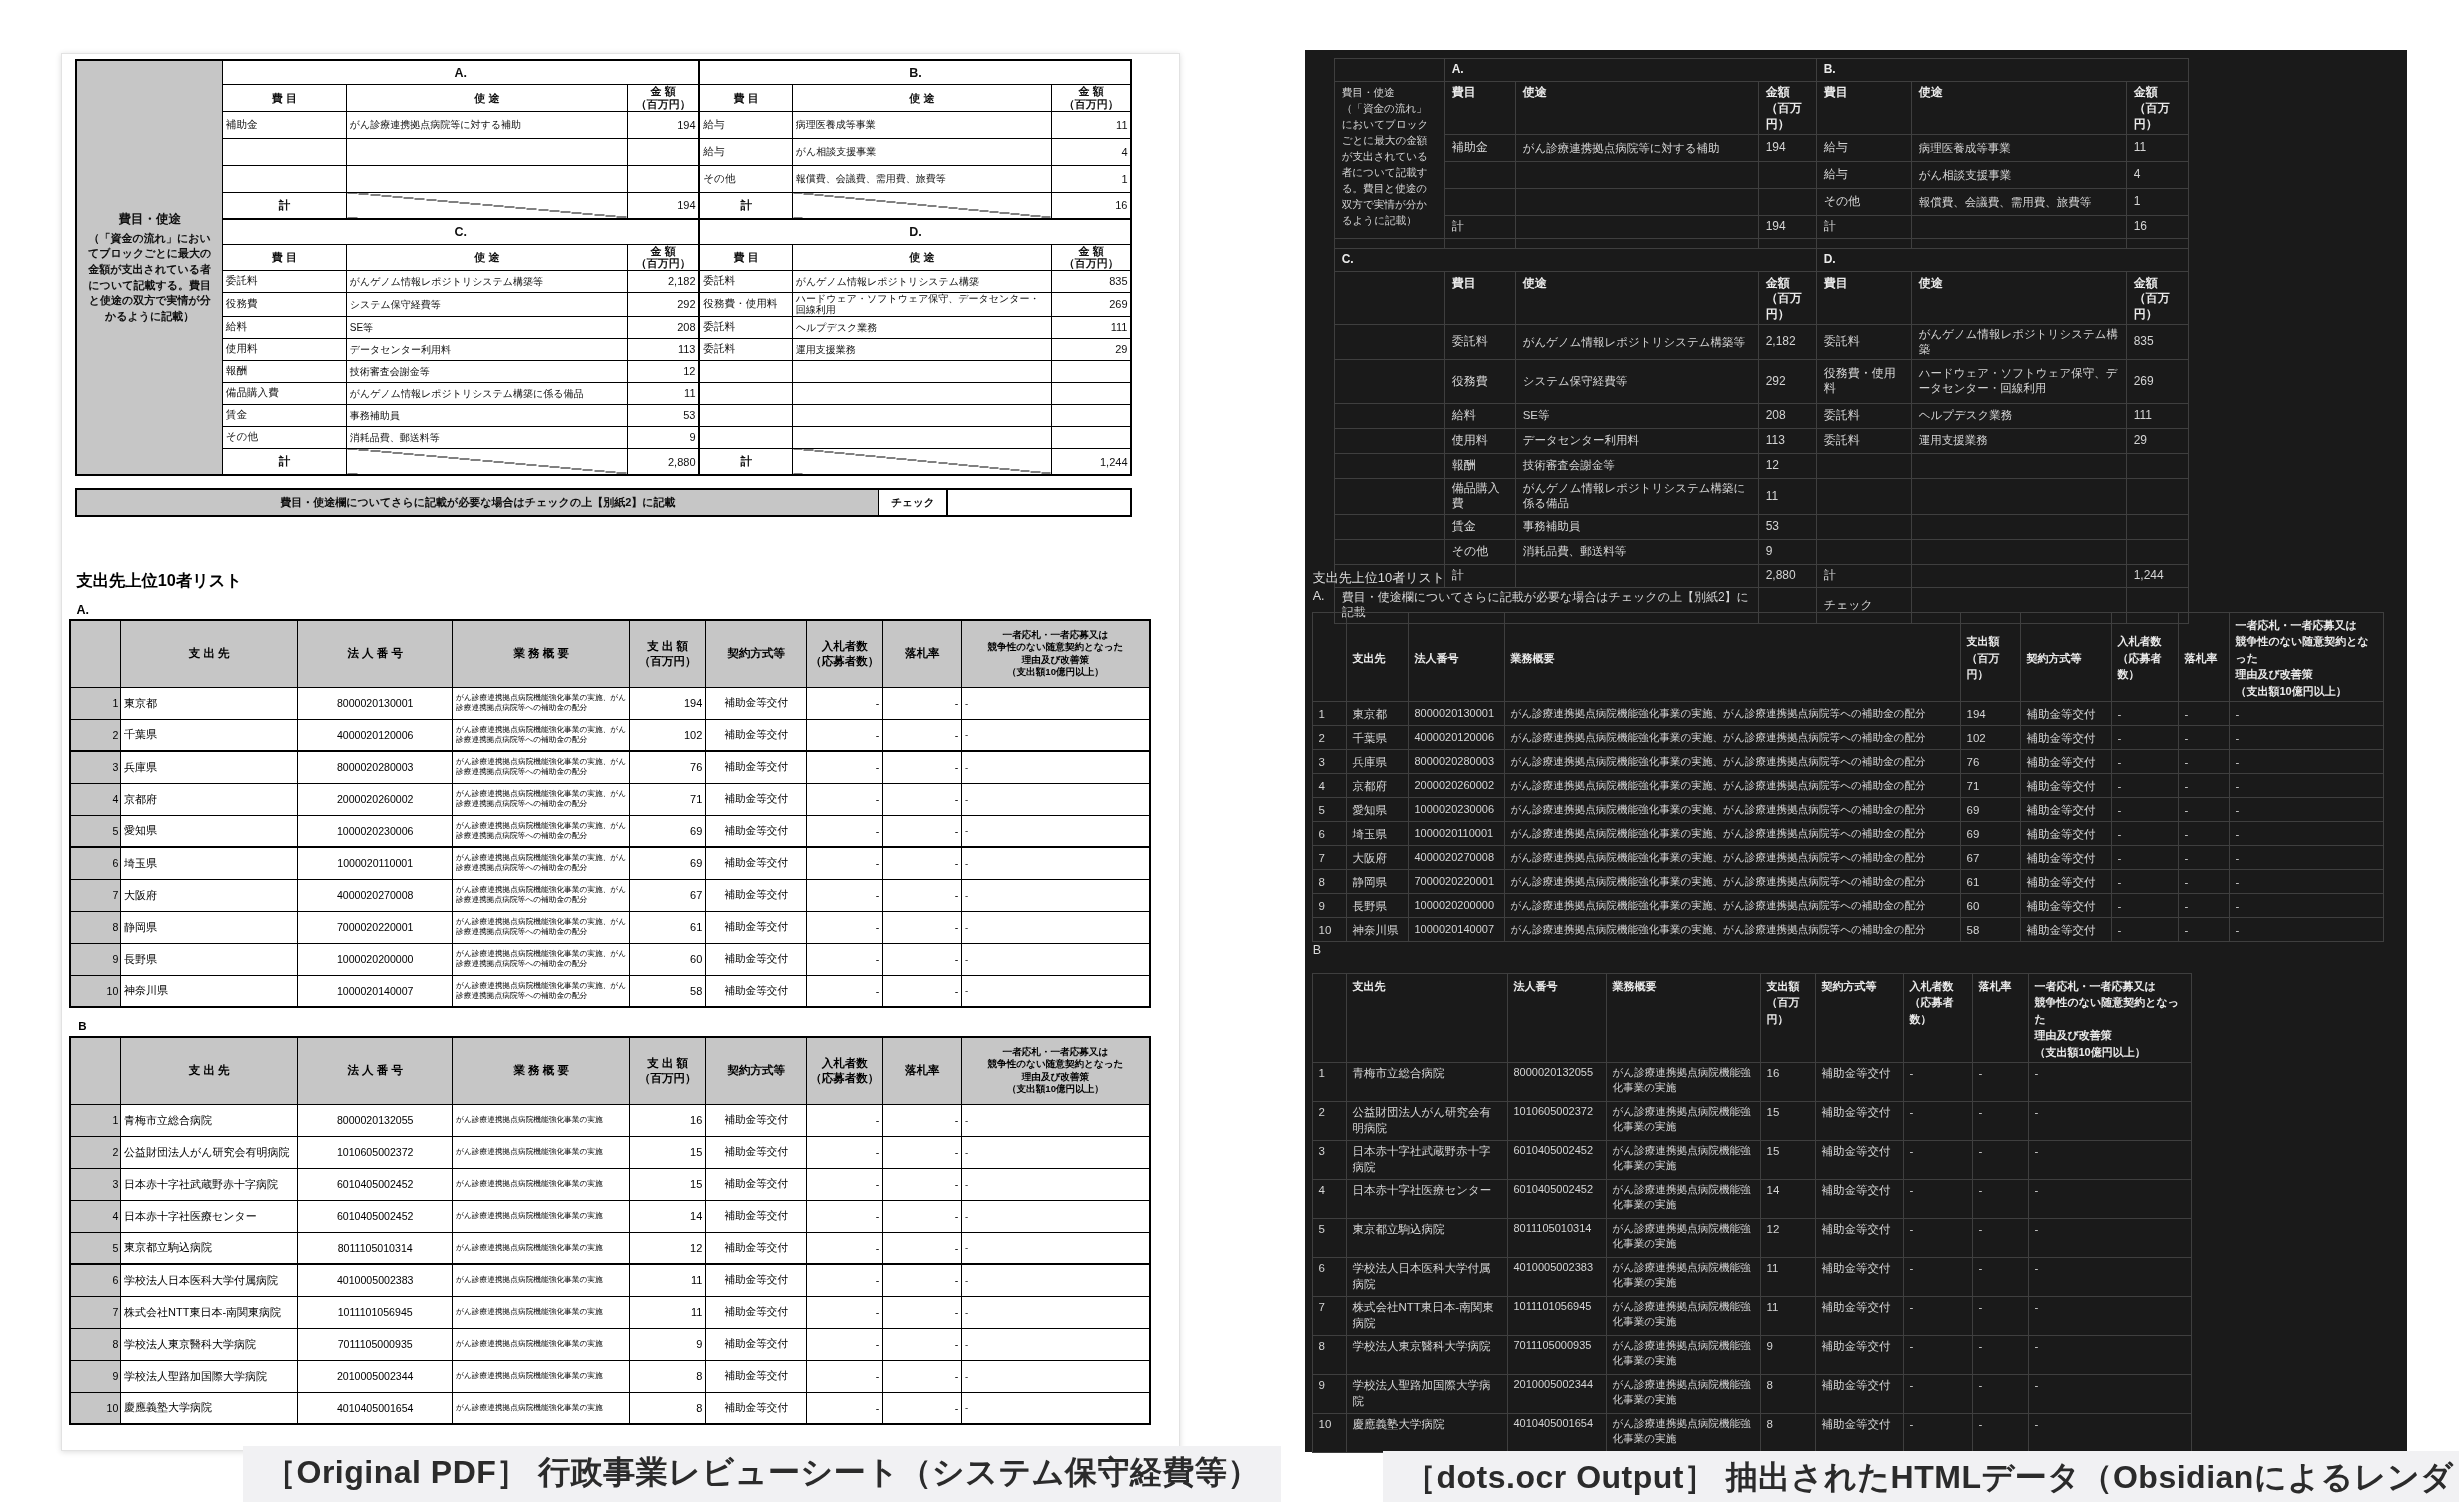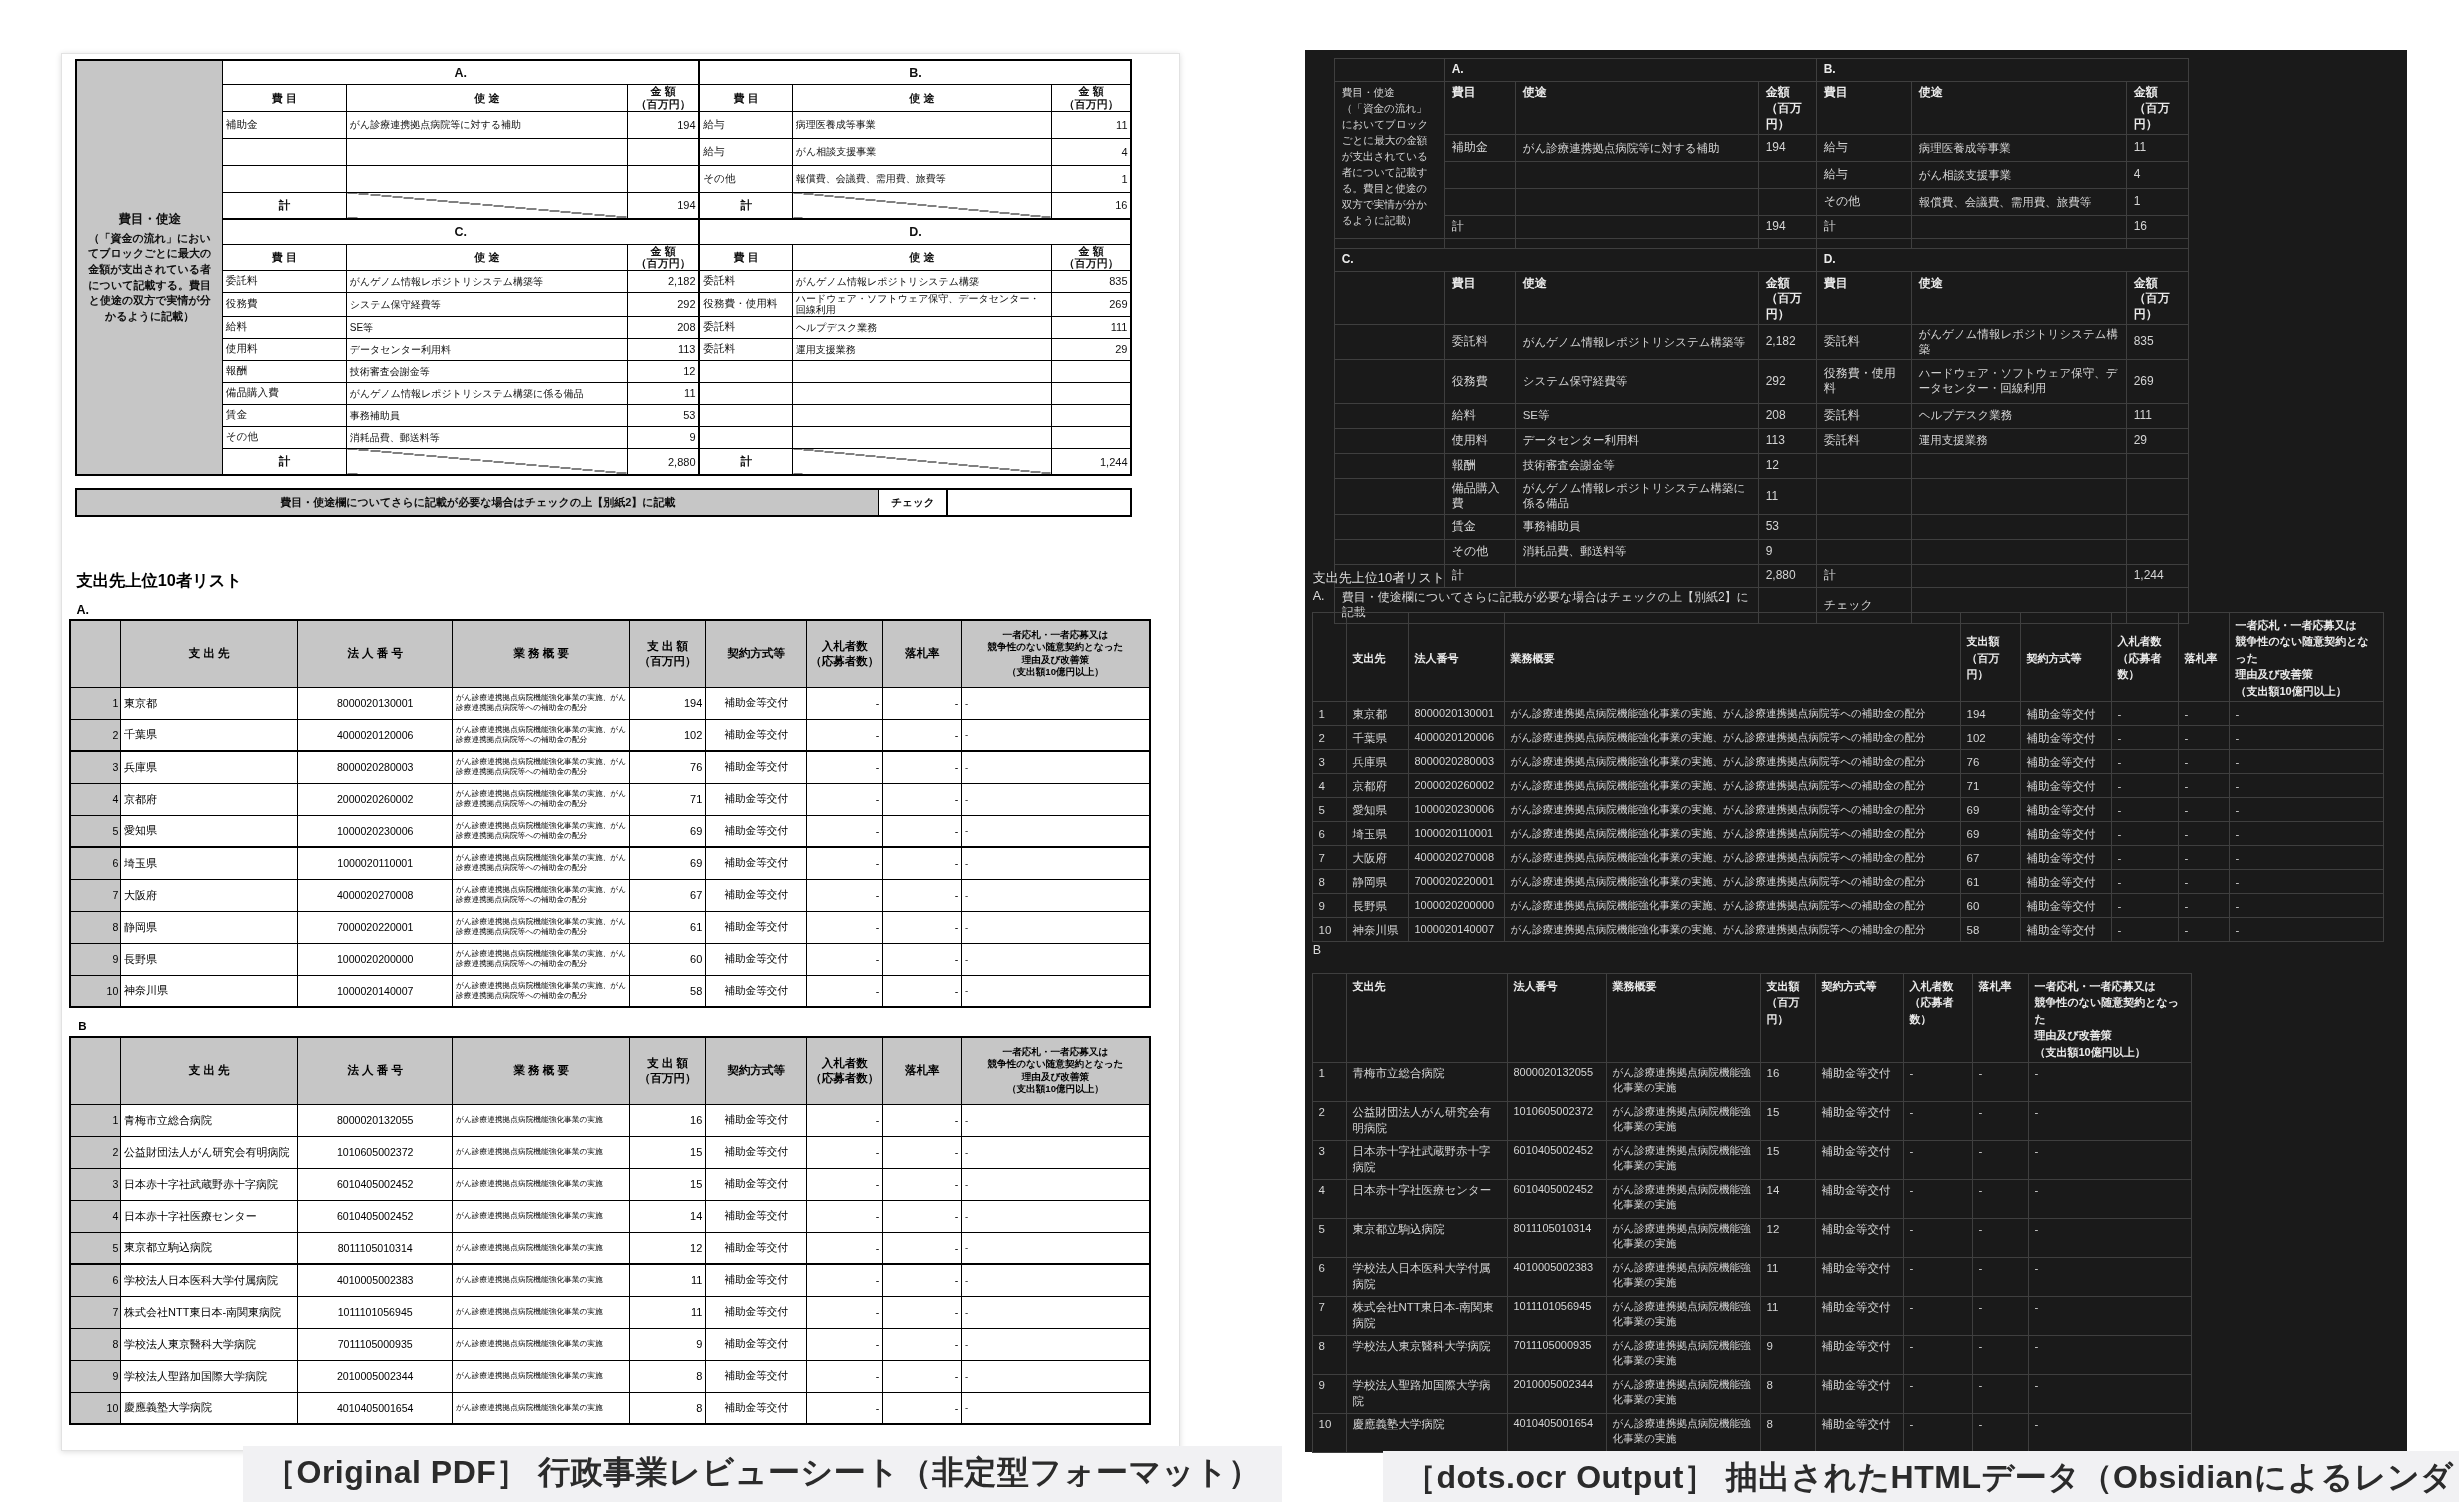--- a/index.html
+++ b/index.html
@@ -982,15 +982,15 @@
           <td class="am">8</td>
           <td class="mt">補助金等交付</td>
           <td class="da">-</td>
           <td class="da">-</td>
           <td class="rs">-</td>
         </tr>
       </tbody>
     </table>
 </section>
 
-<div class="caption cap-l">［Original PDF］ 行政事業レビューシート（非定型フォーマット）</div>
+<div class="caption cap-l">［Original PDF］ 行政事業レビューシート（システム保守経費等）</div>
 <div class="caption cap-r">［dots.ocr Output］ 抽出されたHTMLデータ（Obsidianによるレンダリング）</div>
 
 
 </body></html>

